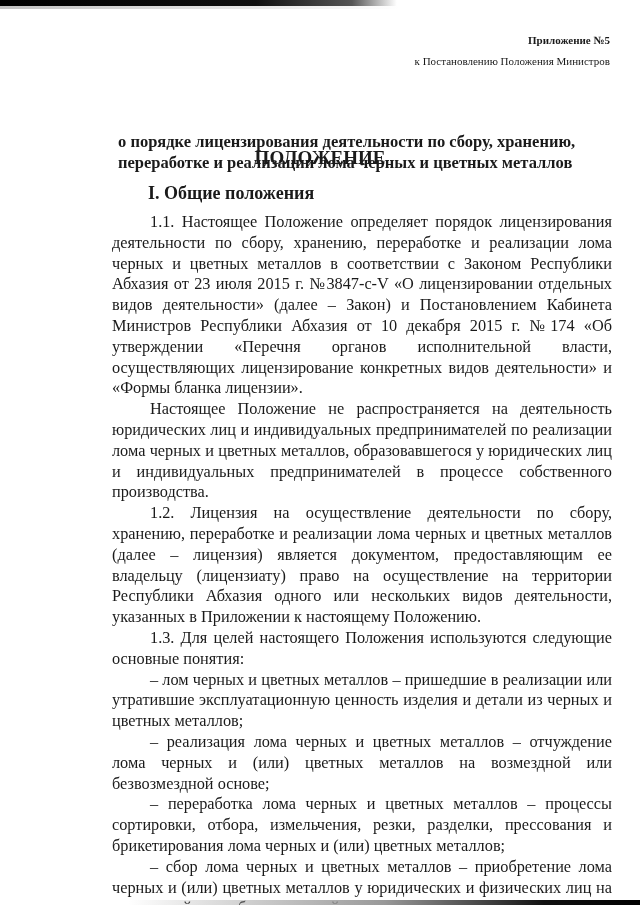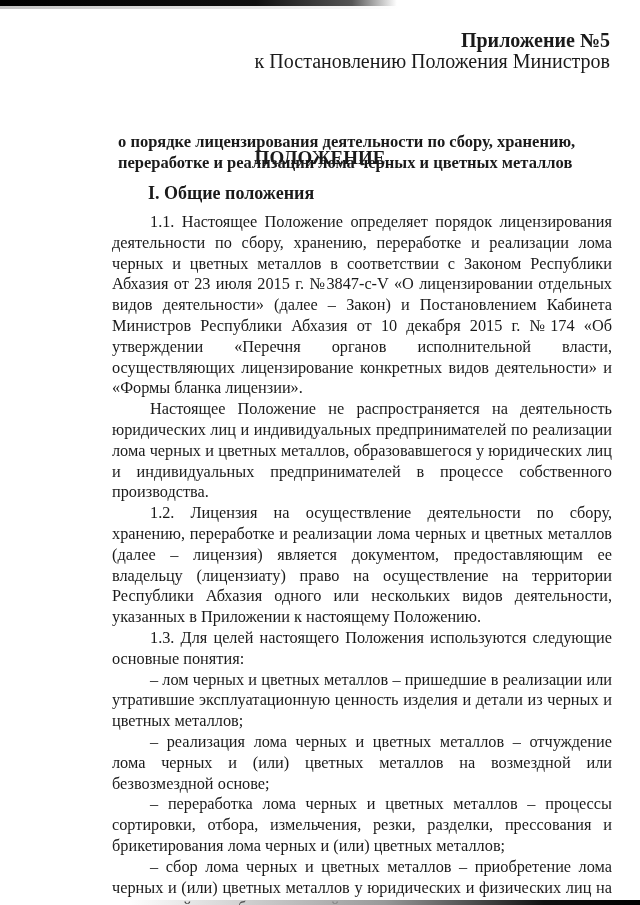--- a/index.html
+++ b/index.html
@@ -4,21 +4,21 @@
 <style>
   html, body { margin:0; padding:0; }
   body { width:640px; height:905px; background:#fff; position:relative; overflow:hidden;
          font-family:"Liberation Serif", "DejaVu Serif", serif; color:#1a1a1a; }
   .scan-top { position:absolute; left:0; top:0; width:640px; height:6px;
     background:linear-gradient(to right, #000 0%, #111 40%, #555 55%, rgba(255,255,255,0) 62%); }
   .scan-top2 { position:absolute; left:0; top:6px; width:400px; height:3px;
     background:linear-gradient(to right, rgba(80,80,80,0.35), rgba(255,255,255,0)); }
   .scan-bottom { position:absolute; left:0; top:900px; width:640px; height:5px;
     background:linear-gradient(to right, rgba(255,255,255,0) 20%, #999 60%, #111 85%, #000 100%); }
-  .header { position:absolute; right:30px; top:30px; text-align:right; font-size:20px; line-height:21px; }
+  .header { position:absolute; right:30px; top:30px; text-align:right; font-size:11px; line-height:21px; }
   .header .title { font-weight:bold; }
   .doc-title { position:absolute; left:0; width:640px; top:107px; text-align:center; font-weight:bold; font-size:19px;margin-top:40px; }
   .doc-subtitle { position:absolute; left:118px; width:500px; top:131px; font-weight:bold; font-size:16.5px; line-height:21px; }
   .section-title { position:absolute; left:148px; top:183px; font-weight:bold; font-size:18px; }
   .body { position:absolute; left:112px; width:500px; top:212px; font-size:16.3px; line-height:20.8px; text-align:justify; }
   .body p { margin:0; text-indent:38px; }
 </style>
 </head>
 <body>
 

